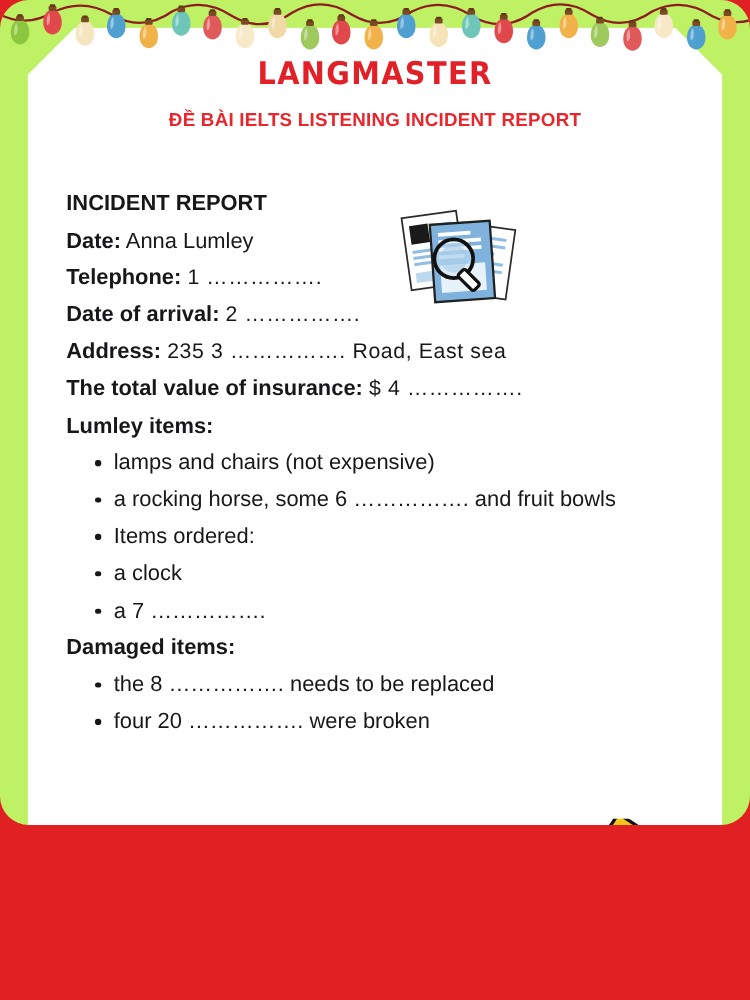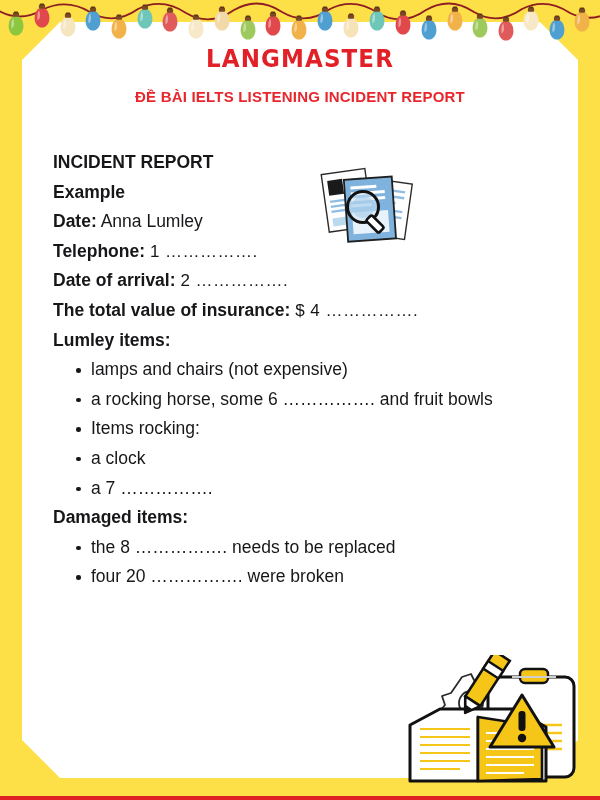--- a/index.html
+++ b/index.html
@@ -10,23 +10,24 @@
     width: 600px;
     height: 800px;
     overflow: hidden;
     font-family: "Liberation Sans", sans-serif;
     background: #e02022;
   }
 
   .poster {
     position: relative;
     width: 600px;
-    height: 796px;
-    background: #fde047;
+    height: 660px;
+    background: #bef264;
     overflow: hidden;
+    border-radius: 23px;
   }
 
   
   .card {
     position: absolute;
     left: 22px;
     top: 22px;
     width: 556px;
     height: 756px;
     background: #ffffff;
@@ -282,53 +283,54 @@
       <rect x="55" y="50" width="8" height="18" rx="2" transform="rotate(-45 59 59)" fill="#ffffff" stroke="#111111" stroke-width="2.6"></rect>
     </g>
   </svg>
 
   <div class="body-text">
 
     <div class="line">
       <b>INCIDENT REPORT</b>
     </div>
 
-    <div class="line">
-      <b>Example</b>
-    </div>
 
     <div class="line">
       <b>Date:</b>
       <span>Anna Lumley</span>
     </div>
 
     <div class="line">
       <b>Telephone:</b>
       <span class="dots">1 …………….</span>
     </div>
 
     <div class="line">
       <b>Date of arrival:</b>
       <span class="dots">2 …………….</span>
     </div>
 
+    <div class="line">
+      <b>Address:</b>
+      <span class="dots">235 3 ……………. Road, East sea</span>
+    </div>
 
     <div class="line">
       <b>The total value of insurance:</b>
       <span class="dots">$ 4 …………….</span>
     </div>
 
     <div class="line">
       <b>Lumley items:</b>
     </div>
 
     <ul class="bullets">
       <li>lamps and chairs (not expensive)</li>
       <li>a rocking horse, some 6 ……………. and fruit bowls</li>
-      <li>Items rocking:</li>
+      <li>Items ordered:</li>
       <li>a clock</li>
       <li>a 7 …………….</li>
     </ul>
 
     <div class="line">
       <b>Damaged items:</b>
     </div>
 
     <ul class="bullets">
       <li>the 8 ……………. needs to be replaced</li>

